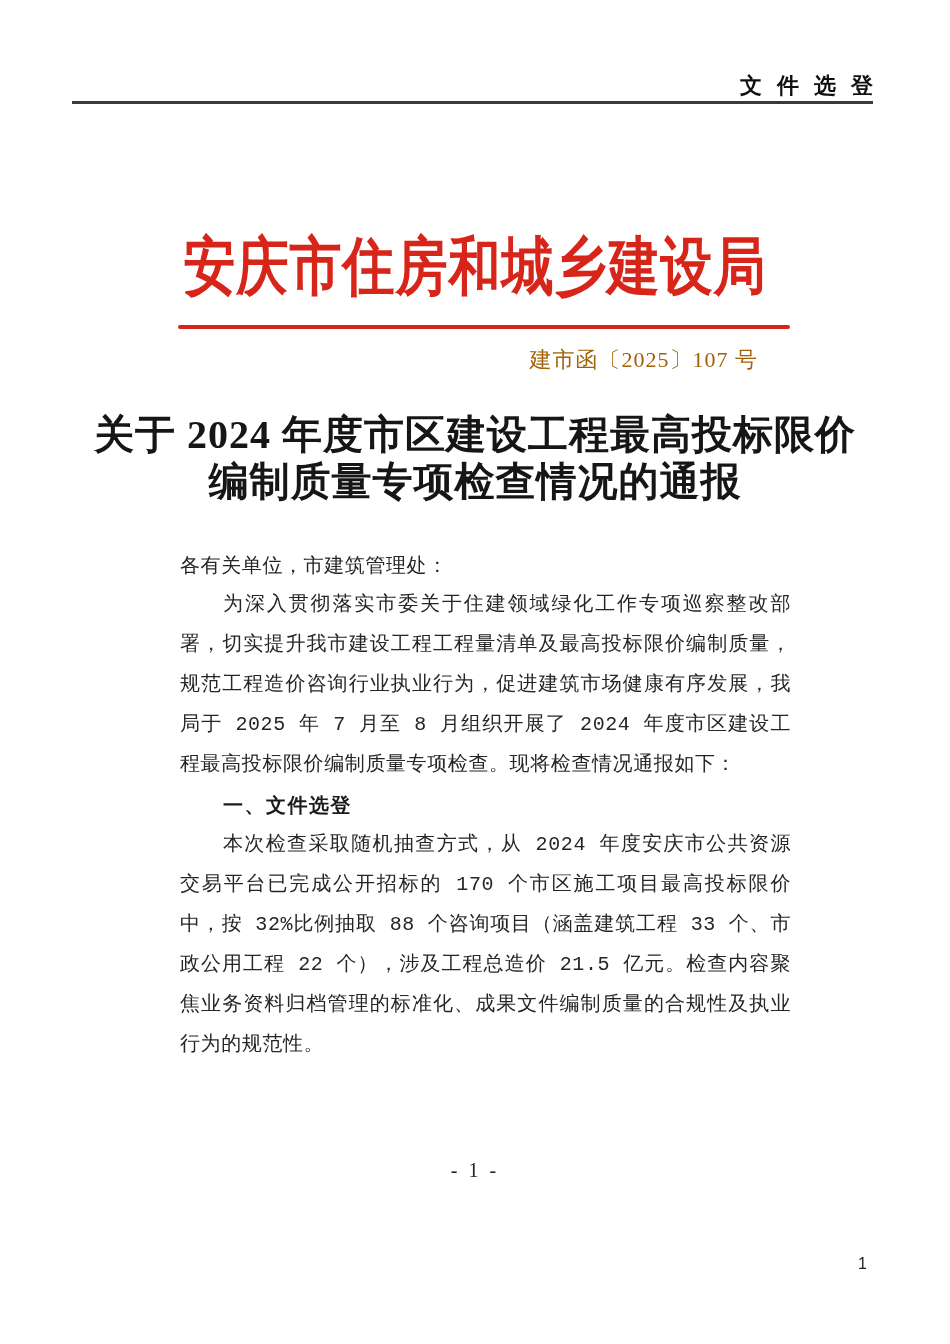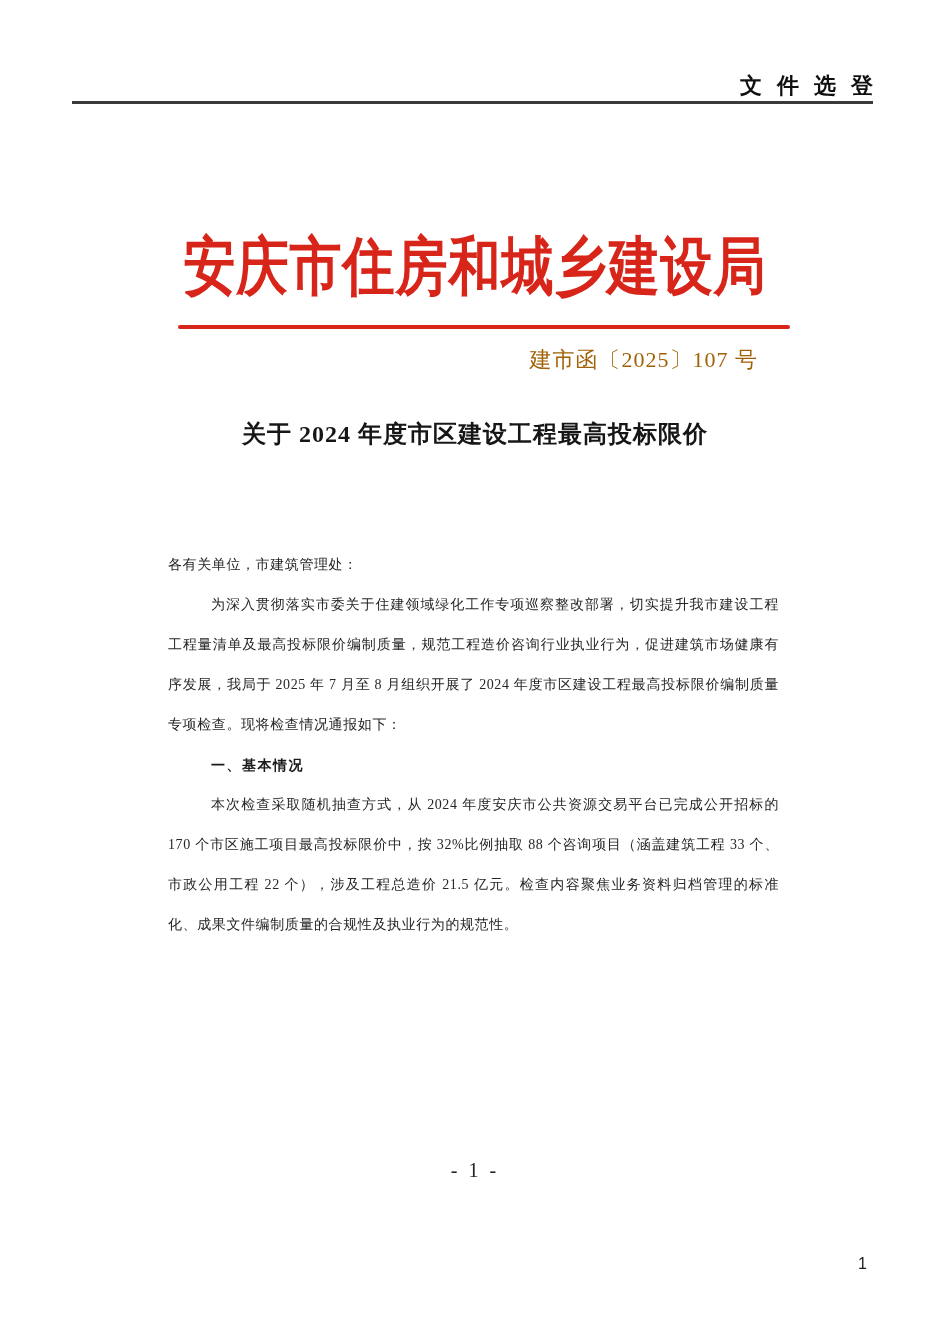--- a/index.html
+++ b/index.html
@@ -68,42 +68,43 @@
     color: #a16207;
     white-space: nowrap;
   }
   .doc-title {
     position: absolute;
     top: 402px;
     left: 0;
     width: 100%;
     text-align: center;
     font-weight: bold;
-    font-size: 24px;
+    font-size: 40px;
     line-height: 47px;
     letter-spacing: 1px;
     color: #161616;
   }
   .body-text {
     position: absolute;
     top: 536px;
-    left: 168px;
+    left: 180px;
     width: 611px;
-    font-size: 14px;
+    font-size: 20px;
     line-height: 40px;
     letter-spacing: 0.6px;
     color: #262626;
     text-align: justify;
     text-justify: inter-character;
   }
   .body-text p {
     margin: 0;
   }
   .body-text p.indent {
     text-indent: 43px;
+    font-family: Liberation Mono, monospace;
   }
   .body-text p.section-heading {
     font-family: "Liberation Sans", sans-serif;
     font-weight: bold;
     color: #1a1a1a;
     text-indent: 43px;
     letter-spacing: 1.5px;
   }
   .footer-page {
     position: absolute;
@@ -134,26 +135,27 @@
   <div class="header-rule"></div>
 
   <div class="org-name">安庆市住房和城乡建设局</div>
 
   <div class="red-rule"></div>
 
   <div class="doc-number">建市函〔2025〕107 号</div>
 
   <div class="doc-title">
     <div>关于 2024 年度市区建设工程最高投标限价</div>
+    <div>编制质量专项检查情况的通报</div>
   </div>
 
   <div class="body-text">
     <p>各有关单位，市建筑管理处：</p>
     <p class="indent">为深入贯彻落实市委关于住建领域绿化工作专项巡察整改部署，切实提升我市建设工程工程量清单及最高投标限价编制质量，规范工程造价咨询行业执业行为，促进建筑市场健康有序发展，我局于 2025 年 7 月至 8 月组织开展了 2024 年度市区建设工程最高投标限价编制质量专项检查。现将检查情况通报如下：</p>
-    <p class="section-heading">一、基本情况</p>
+    <p class="section-heading">一、文件选登</p>
     <p class="indent">本次检查采取随机抽查方式，从 2024 年度安庆市公共资源交易平台已完成公开招标的 170 个市区施工项目最高投标限价中，按 32%比例抽取 88 个咨询项目（涵盖建筑工程 33 个、市政公用工程 22 个），涉及工程总造价 21.5 亿元。检查内容聚焦业务资料归档管理的标准化、成果文件编制质量的合规性及执业行为的规范性。</p>
   </div>
 
   <div class="footer-page">- 1 -</div>
 
   <div class="corner-page">1</div>
 
 </div>
 
 </body></html>

